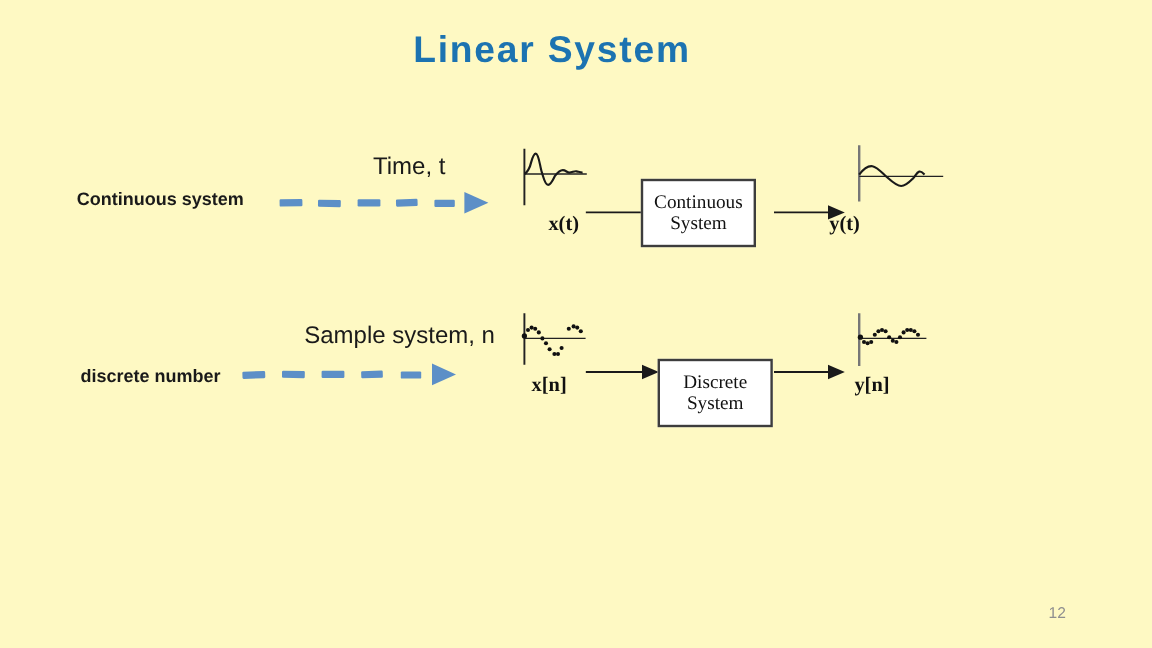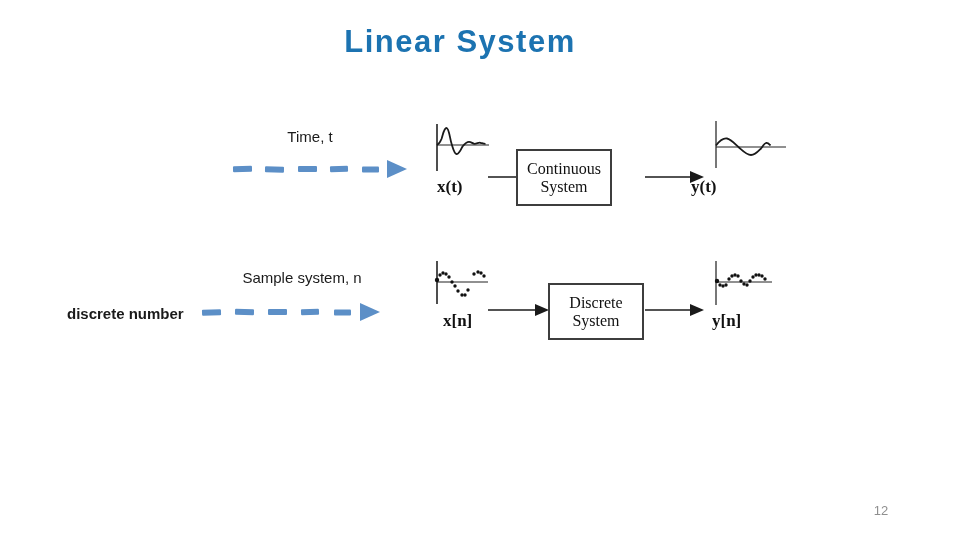--- a/index.html
+++ b/index.html
@@ -1,33 +1,34 @@
 <!DOCTYPE html>
 <html><head>
 <meta charset="utf-8">
 <style>
   html,body{margin:0;padding:0;background:#e8e8e8;}
   .slide{
     position:relative;
     width:960px;height:540px;
-    background:#ffffff;
+    background:#fef9c3;
     overflow:hidden;
     font-family:"Liberation Sans", sans-serif;
   }
   .title{
     position:absolute;top:24px;left:0;width:920px;
     margin:0;text-align:center;
     font-family:"Liberation Sans", sans-serif;
     font-size:31px;font-weight:bold;letter-spacing:1.5px;
     color:#1c73b1;
   }
   .axis-label{
     position:absolute;
-    font-size:15px;color:#1a1a1a;
+    font-size:20px;color:#1a1a1a;
     text-align:center;
+    margin-left:31px;
   }
   .axis-label.time{left:240px;top:128px;width:140px;}
   .axis-label.sample{left:222px;top:269px;width:160px;}
   .row-label{
     position:absolute;
     font-size:15px;font-weight:bold;color:#1a1a1a;
     white-space:nowrap;
   }
   .row-label.continuous{left:64px;top:158px;}
   .row-label.discrete{left:67px;top:305px;}
@@ -42,35 +43,36 @@
     position:absolute;
     width:96px;height:57px;
     border:2px solid #3d3d3d;
     background:#fff;
     box-sizing:border-box;
     display:flex;flex-direction:column;
     align-items:center;justify-content:center;
     font-family:"Liberation Serif", serif;
     font-size:16px;line-height:1.12;color:#111;
   }
-  .sys-box.continuous{left:516px;top:149px;align-items:center;}
-  .sys-box.discrete{left:548px;top:283px;justify-content:center;}
+  .sys-box.continuous{left:534px;top:149px;align-items:center;}
+  .sys-box.discrete{left:548px;top:299px;justify-content:center;}
   .page-number{
     position:absolute;left:866px;top:503px;width:30px;
     font-size:13px;color:#8f8f8f;text-align:center;
   }
 </style>
 </head>
 <body>
 
 <div class="slide">
 
   <h1 class="title">Linear System</h1>
 
   <div class="axis-label time">Time, t</div>
+  <div class="row-label continuous">Continuous system</div>
 
   <svg class="abs" style="left:231px;top:158px;" width="178" height="22" viewBox="0 0 178 22">
     <rect x="2" y="8" width="19" height="6" rx="1" fill="#5c8fc7" transform="rotate(-1 11 11)"></rect>
     <rect x="34" y="8.5" width="19" height="6" rx="1" fill="#5c8fc7" transform="rotate(1 43 11)"></rect>
     <rect x="67" y="8" width="19" height="6" rx="1" fill="#5c8fc7"></rect>
     <rect x="99" y="8" width="18" height="6" rx="1" fill="#5c8fc7" transform="rotate(-2 108 11)"></rect>
     <rect x="131" y="8.5" width="17" height="6" rx="1" fill="#5c8fc7"></rect>
     <polygon points="156,2 176,11 156,20" fill="#5c8fc7"></polygon>
   </svg>
 
@@ -88,21 +90,21 @@
 
   <svg class="abs" style="left:428px;top:116px;" width="66" height="60" viewBox="0 0 66 60">
     <line x1="9" y1="8" x2="9" y2="55" stroke="#222" stroke-width="1.6"></line>
     <line x1="9" y1="29" x2="61" y2="29" stroke="#222" stroke-width="1.1"></line>
     <path d="M9,29 C11,28 12,26.5 13.5,23 C15,18.5 16,12 18.5,12
              C21,12 22,23 23.5,27.5 C25,32 26,37.5 28.5,38
              C31,38.5 33,33.5 34.5,30.5 C36.5,28 38.5,25.8 41,25.8
              C43.5,25.8 44.5,27.8 46.5,27.8 C49,27.8 50.5,26.3 52.5,26.8
              C54.5,27.3 55.5,27.8 57.5,27.8" fill="none" stroke="#1a1a1a" stroke-width="1.8"></path>
   </svg>
-  <div class="sig-label" style="left:437px;top:177px;">x(t)</div>
+  <div class="sig-label" style="left:457px;top:177px;">x(t)</div>
 
   <svg class="abs" style="left:488px;top:170px;" width="62" height="14" viewBox="0 0 62 14">
     <line x1="0" y1="7" x2="50" y2="7" stroke="#1a1a1a" stroke-width="1.6"></line>
     <polygon points="47,1 61,7 47,13" fill="#1a1a1a"></polygon>
   </svg>
 
   <div class="sys-box continuous">
     <span>Continuous</span>
     <span>System</span>
   </div>

